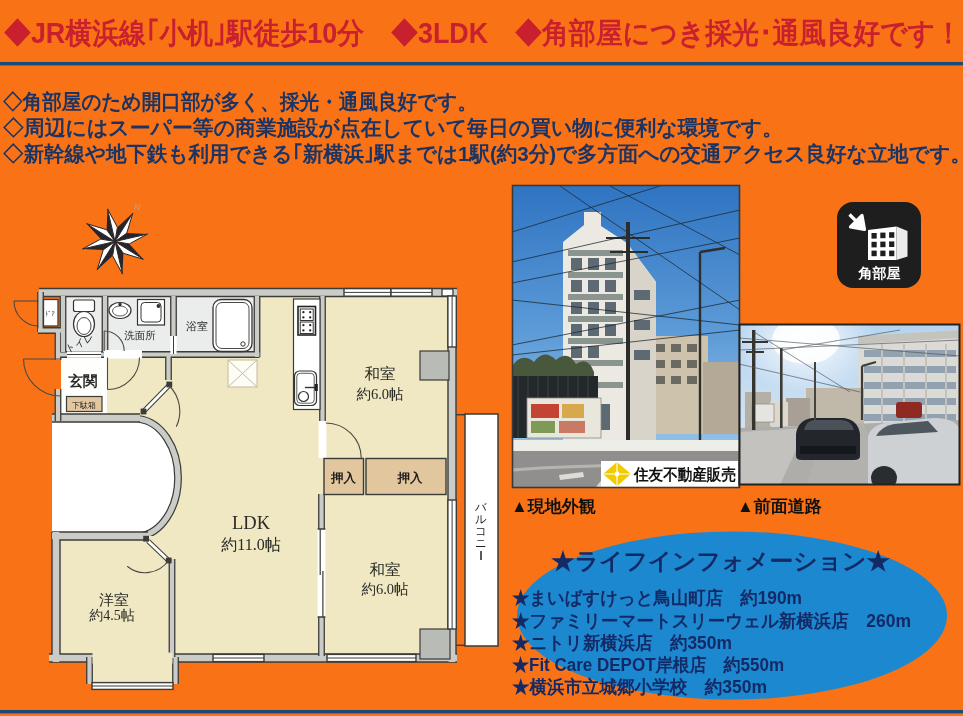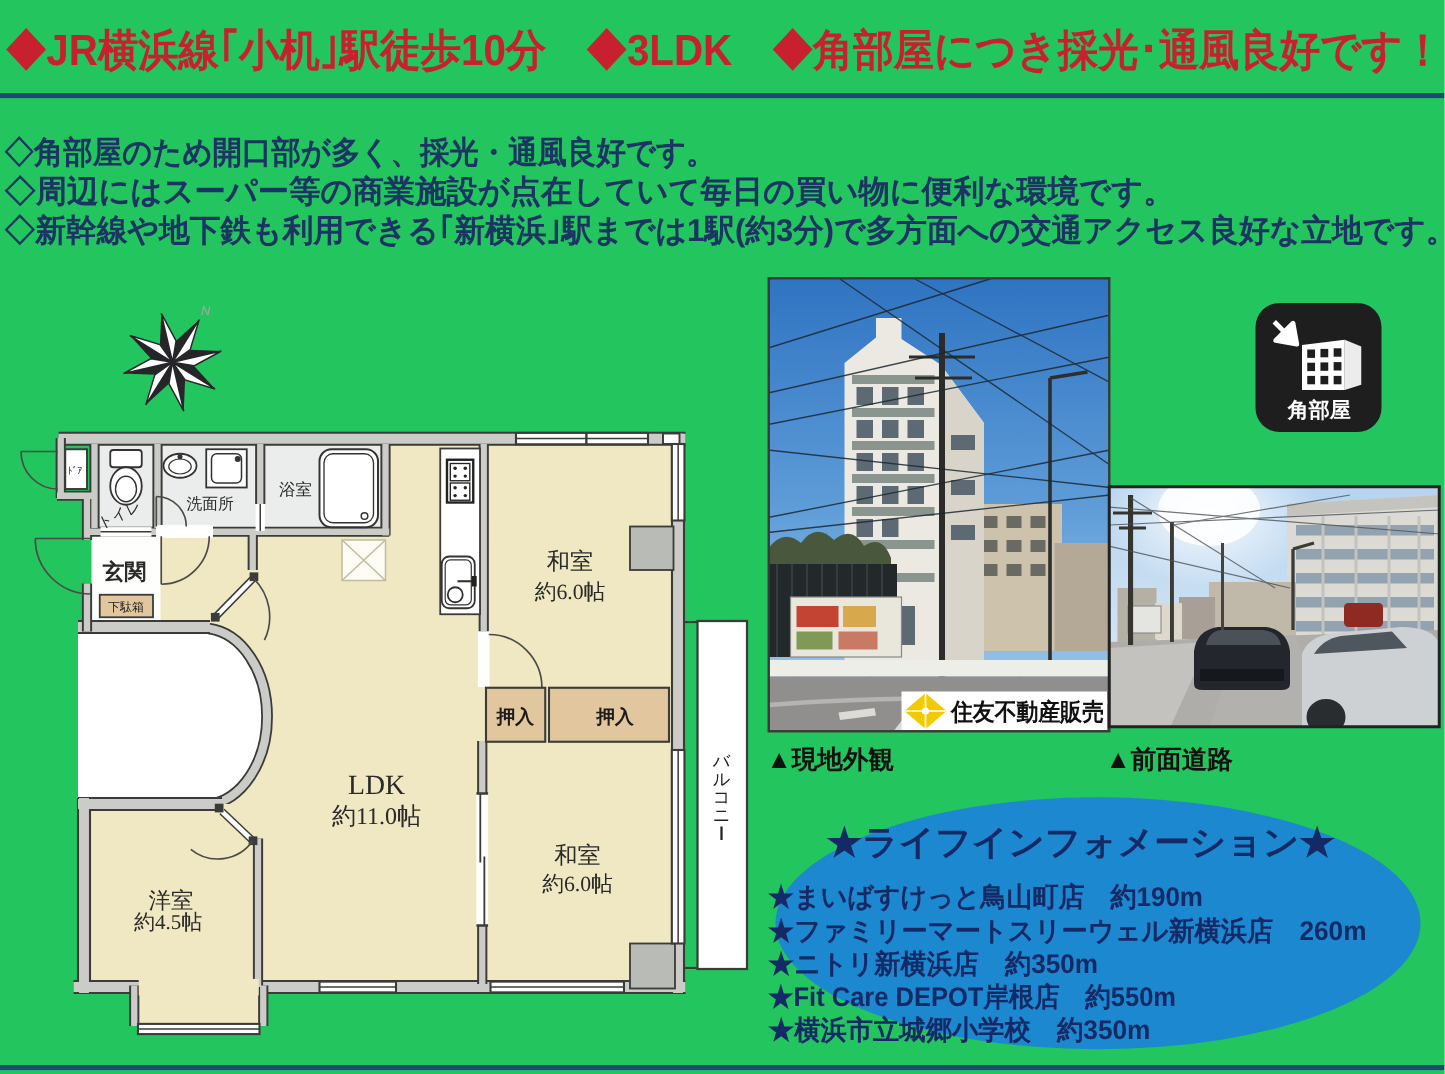--- a/index.html
+++ b/index.html
@@ -1,17 +1,17 @@
 <!DOCTYPE html>
 <html lang="ja"><head>
 <meta charset="utf-8">
 <style>
 html,body{margin:0;padding:0;}
 body{width:963px;height:716px;background:#ffffff;overflow:hidden;font-family:"Liberation Sans",sans-serif;}
-#page{position:relative;width:963px;height:716px;background:#22c55e;}
+#page{position:relative;width:963px;height:716px;background:#f97316;}
 svg{position:absolute;left:0;top:0;}
 </style>
 </head>
 <body>
 <div id="page">
 <svg width="963" height="716" viewBox="0 0 963 716">
 <defs>
 <linearGradient id="sky1" x1="0" y1="0" x2="0" y2="1">
 <stop offset="0" stop-color="#2f74c2"></stop>
           <stop offset="0.5" stop-color="#5e9cd8"></stop>

